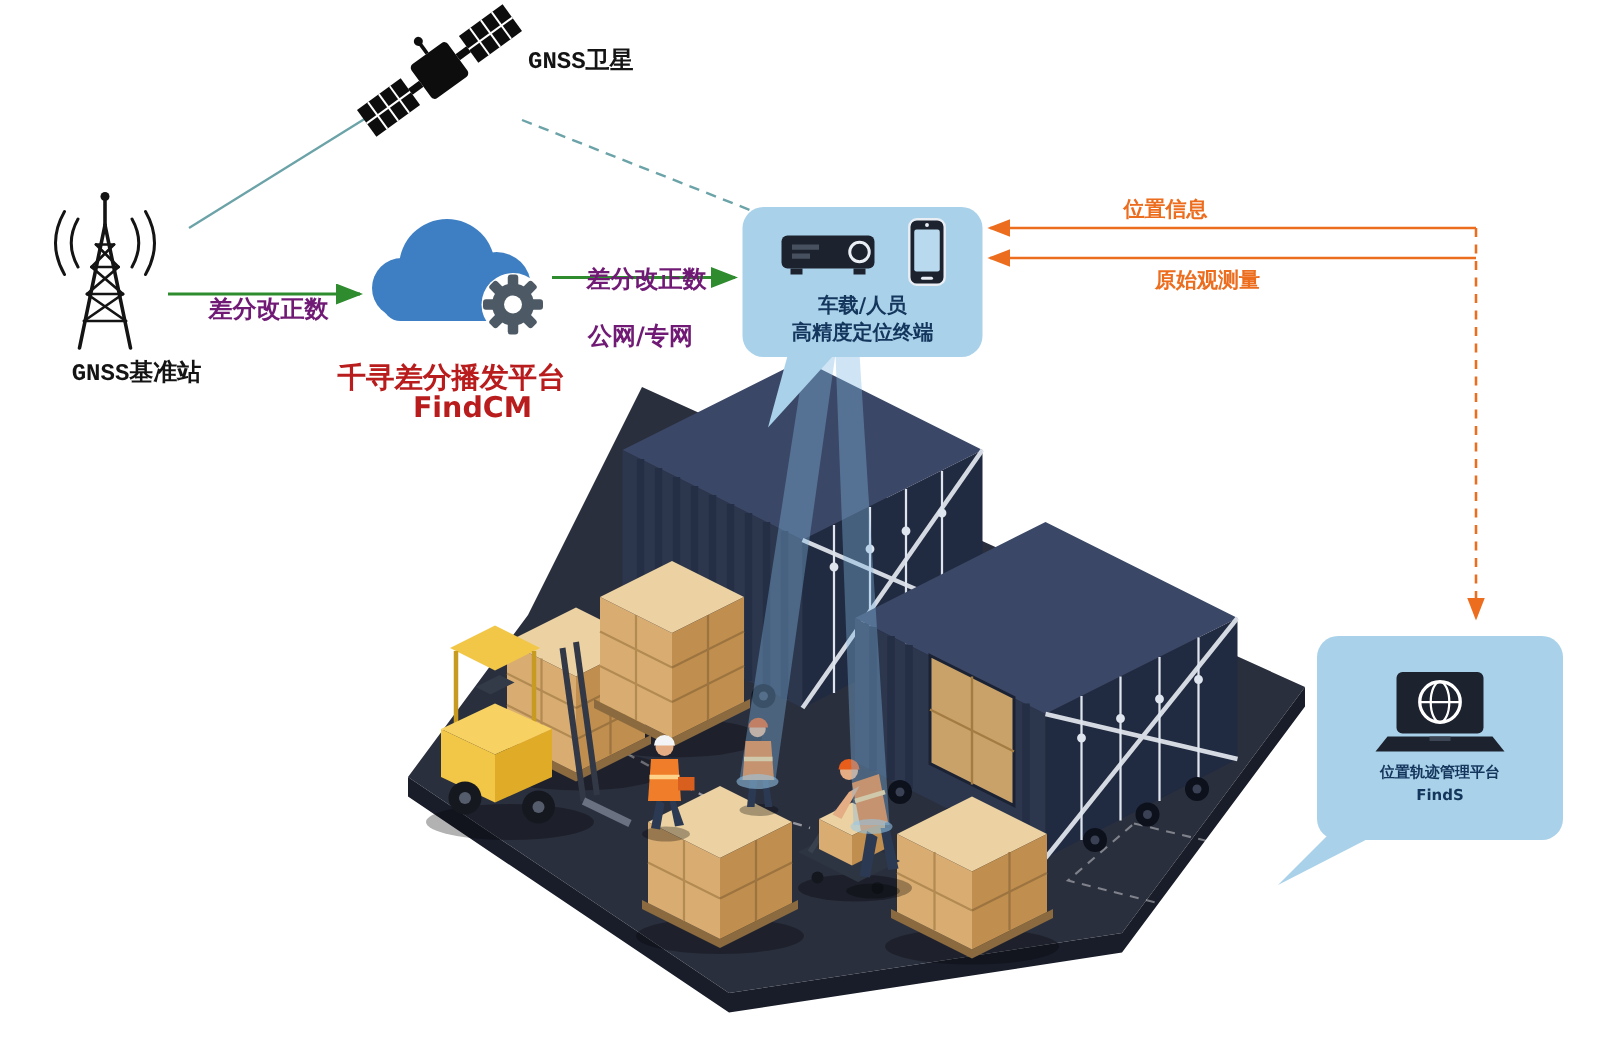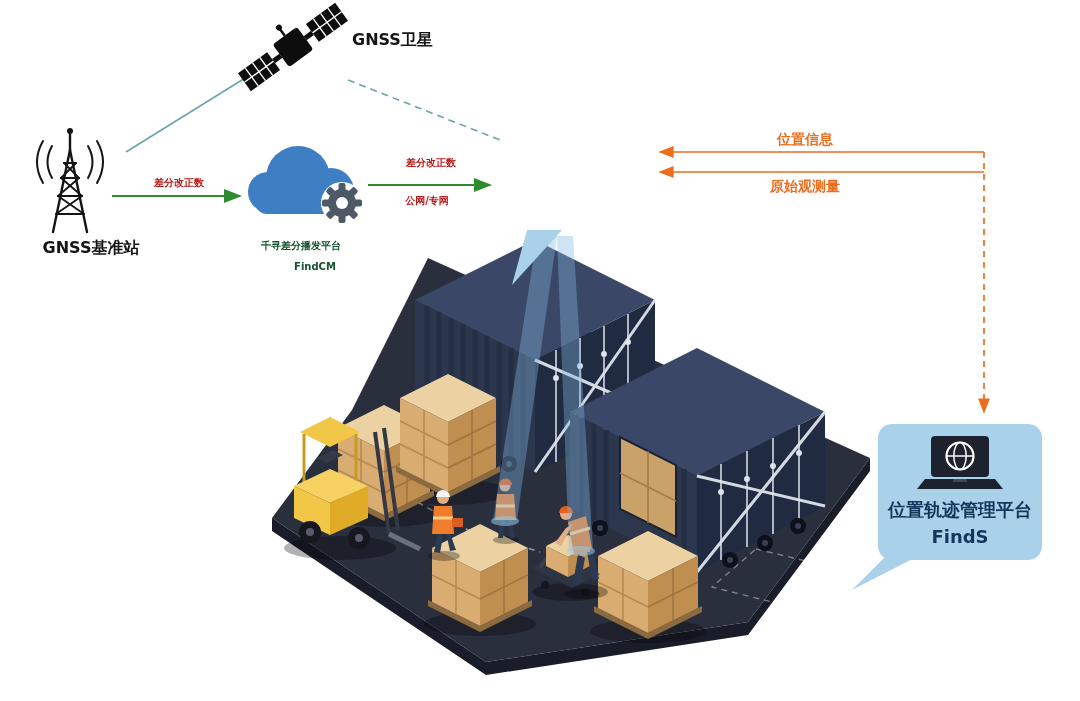--- a/index.html
+++ b/index.html
@@ -1,31 +1,31 @@
 <!DOCTYPE html>
 <html><head>
 <meta charset="utf-8">
 <style>
   html,body{margin:0;padding:0;background:#fff;}
   .stage{position:relative;width:1080px;height:701px;background:#fff;overflow:hidden;
          font-family:"DejaVu Sans","Liberation Sans",sans-serif;}
   .stage svg.base{position:absolute;left:0;top:0;}
   .lbl{position:absolute;white-space:nowrap;font-weight:700;}
-  .lbl.black{color:#141414;font-size:16px;}
-  .lbl.green{color:#b91c1c;font-size:10px;}
+  .lbl.black{color:#141414;font-size:16px;font-family:Liberation Mono, monospace;}
+  .lbl.green{color:#701a75;font-size:16px;margin-top:20px;}
   .lbl.orange{color:#ed6d1f;font-size:14px;}
-  .lbl.navy{color:#14532d;font-size:10px;}
+  .lbl.navy{color:#b91c1c;font-size:19px;}
   .center{text-align:center;}
   .bubble{position:absolute;background:#a9d2ea;border-radius:14px;display:flex;flex-direction:column;
           align-items:center;justify-content:center;}
   .bubble .icons{display:flex;align-items:center;gap:10px;margin-bottom:4px;}
   .bubble .txt{color:#14365c;font-weight:700;font-size:13.5px;line-height:1.35;text-align:center;}
   #terminal-bubble{left:495px;top:138px;width:160px;height:100px;}
   #finds-bubble{left:878px;top:424px;width:164px;height:136px;}
-  #finds-bubble .txt{font-size:18px;line-height:1.5;}
+  #finds-bubble .txt{font-size:10px;line-height:1.5;}
 </style>
 </head>
 <body>
 
 <div class="stage">
 
 <svg class="base" width="1080" height="701" viewBox="0 0 1080 701">
   <defs>
     <marker id="ah-green" markerWidth="9" markerHeight="7" refX="8" refY="3.5" orient="auto">
       <path d="M0,0 L9,3.5 L0,7 Z" fill="#2e8b2e"></path>
@@ -347,23 +347,43 @@
   <polygon points="890,552 926,552 852,590" fill="#a9d2ea"></polygon>
 </svg>
 
 <div class="lbl black" style="left:352px;top:30px;">GNSS卫星</div>
 <div class="lbl black center" style="left:28px;top:238px;width:126px;">GNSS基准站</div>
 <div class="lbl green center" style="left:120px;top:176px;width:118px;">差分改正数</div>
 <div class="lbl navy center" style="left:222px;top:239px;width:158px;">千寻差分播发平台</div>
 <div class="lbl navy center" style="left:236px;top:261px;width:158px;">FindCM</div>
 <div class="lbl green center" style="left:376px;top:156px;width:110px;">差分改正数</div>
 <div class="lbl green center" style="left:372px;top:194px;width:110px;">公网/专网</div>
-<div class="lbl orange center" style="left:760px;top:131px;width:90px;">位置信息</div>
+<div class="lbl orange center" style="left:732px;top:131px;width:90px;">位置信息</div>
 <div class="lbl orange center" style="left:760px;top:178px;width:90px;">原始观测量</div>
 
+<div class="bubble" id="terminal-bubble">
+  <div class="icons">
+    <svg width="76" height="40" viewBox="0 0 76 40">
+      <rect x="2" y="9" width="62" height="22" rx="4" fill="#1c222e"></rect>
+      <rect x="9" y="15" width="18" height="3.5" fill="#46505e"></rect>
+      <rect x="9" y="21" width="12" height="3.5" fill="#46505e"></rect>
+      <circle cx="54" cy="20" r="6.5" fill="none" stroke="#e9eef4" stroke-width="2"></circle>
+      <rect x="8" y="31" width="8" height="4" fill="#1c222e"></rect>
+      <rect x="50" y="31" width="8" height="4" fill="#1c222e"></rect>
+    </svg>
+    <svg width="26" height="46" viewBox="0 0 26 46">
+      <rect x="1.2" y="1.2" width="23.6" height="43.6" rx="5" fill="#1c222e" stroke="#e9eef4" stroke-width="1.6"></rect>
+      <rect x="4.5" y="8" width="17" height="28" rx="1.5" fill="#b9d9ee"></rect>
+      <circle cx="13" cy="5" r="1.3" fill="#e9eef4"></circle>
+      <rect x="9" y="39.5" width="8" height="2" rx="1" fill="#e9eef4"></rect>
+    </svg>
+  </div>
+  <div class="txt">车载/人员</div>
+  <div class="txt">高精度定位终端</div>
+</div>
 
 <div class="bubble" id="finds-bubble">
   <div class="icons">
     <svg width="90" height="58" viewBox="0 0 90 58">
       <rect x="16" y="2" width="58" height="41" rx="4" fill="#1c222e"></rect>
       <g stroke="#ffffff" fill="none">
         <circle cx="45" cy="22" r="13.5" stroke-width="2.2"></circle>
         <ellipse cx="45" cy="22" rx="6.2" ry="13.5" stroke-width="1.5"></ellipse>
         <line x1="31.5" y1="22" x2="58.5" y2="22" stroke-width="1.5"></line>
       </g>

